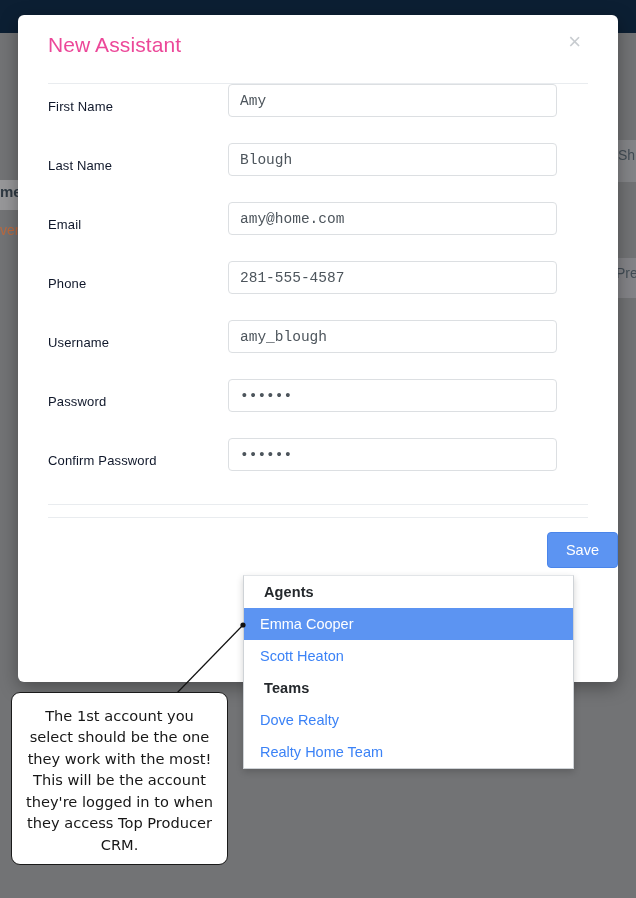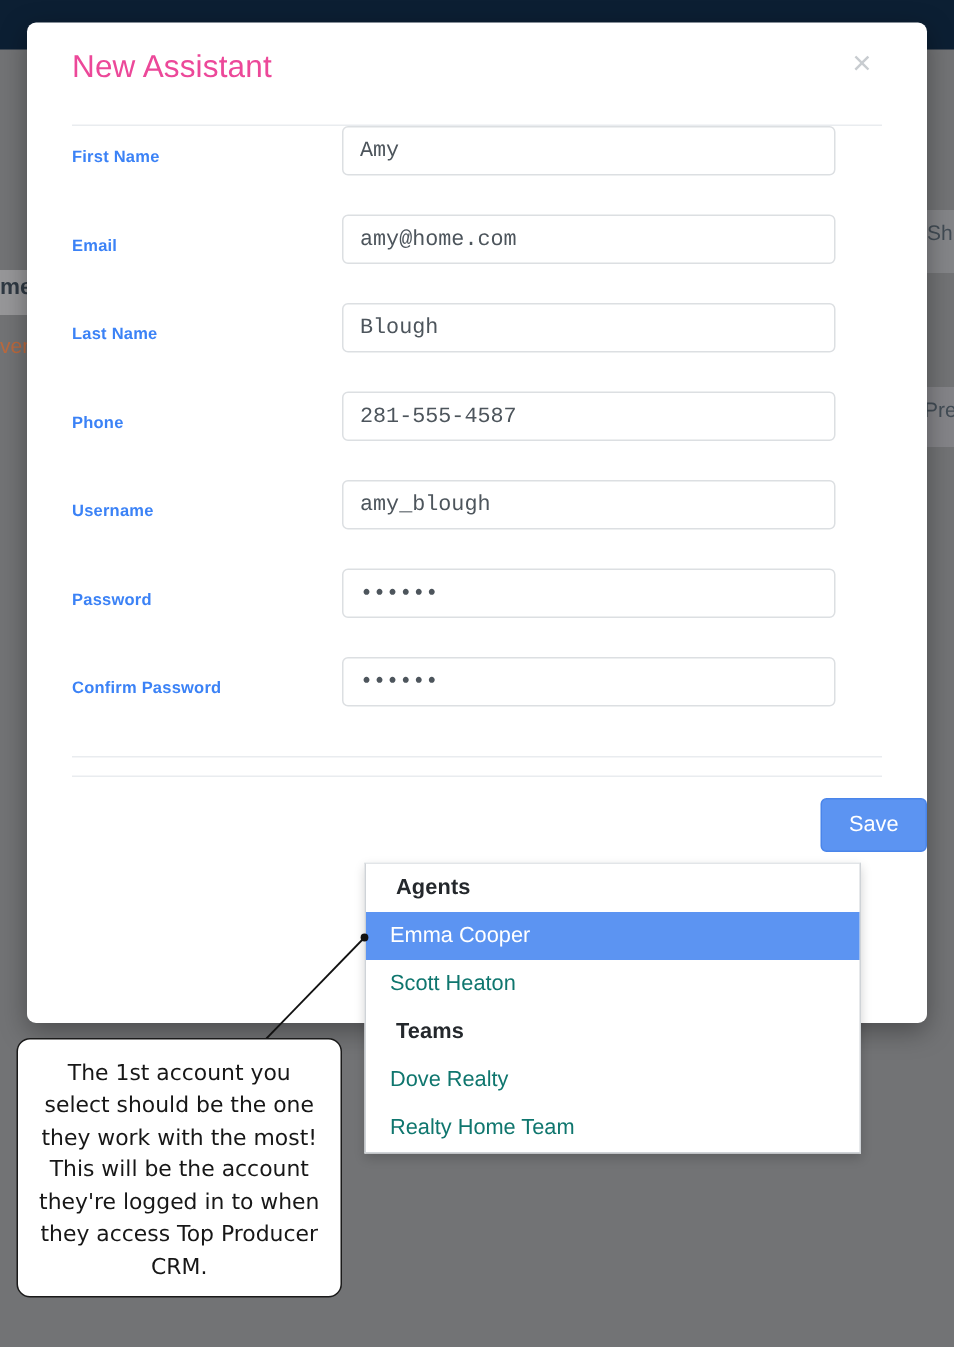--- a/index.html
+++ b/index.html
@@ -109,23 +109,23 @@
     padding: 0 30px;
   }
   .form-row {
     display: flex;
     align-items: flex-start;
     height: 59px;
   }
   .form-row .field-label {
     width: 180px;
     padding-top: 15px;
-    font-size: 11px;
-    font-weight: bold;
-    color: #3b82f6;
+    font-size: 13px;
+    font-weight: normal;
+    color: #0f172a;
     letter-spacing: .15px;
     flex: 0 0 180px;
   }
   .form-row .field-control {
     flex: 1 1 auto;
   }
   .text-input {
     box-sizing: border-box;
     width: 329px;
     height: 33px;
@@ -200,21 +200,21 @@
   .dropdown-group-label {
     font-size: 14.5px;
     font-weight: bold;
     color: #24282c;
     padding: 8px 14px 8px 14px;
     letter-spacing: .1px;
     margin-left: 6px;
   }
   .dropdown-option {
     font-size: 14.5px;
-    color: #0f766e;
+    color: #3b82f6;
     padding: 8px 14px 8px 16px;
     cursor: pointer;
   }
   .dropdown-option.selected {
     background: #5c94f2;
     color: #ffffff;
   }
 
   
   #callout-line {
@@ -266,26 +266,26 @@
     <button id="close-button">×</button>
   </div>
 
   <div id="modal-body">
     <div id="form-rows">
         <div class="form-row">
           <div class="field-label">First Name</div>
           <div class="field-control"><input class="text-input" type="text" value="Amy" style=""></div>
         </div>
         <div class="form-row">
+          <div class="field-label">Last Name</div>
+          <div class="field-control"><input class="text-input" type="text" value="Blough" style=""></div>
+        </div>
+        <div class="form-row">
           <div class="field-label">Email</div>
           <div class="field-control"><input class="text-input" type="text" value="amy@home.com" style=""></div>
-        </div>
-        <div class="form-row">
-          <div class="field-label">Last Name</div>
-          <div class="field-control"><input class="text-input" type="text" value="Blough" style=""></div>
         </div>
         <div class="form-row">
           <div class="field-label">Phone</div>
           <div class="field-control"><input class="text-input" type="text" value="281-555-4587" style=""></div>
         </div>
         <div class="form-row">
           <div class="field-label">Username</div>
           <div class="field-control"><input class="text-input" type="text" value="amy_blough" style=""></div>
         </div>
         <div class="form-row">

